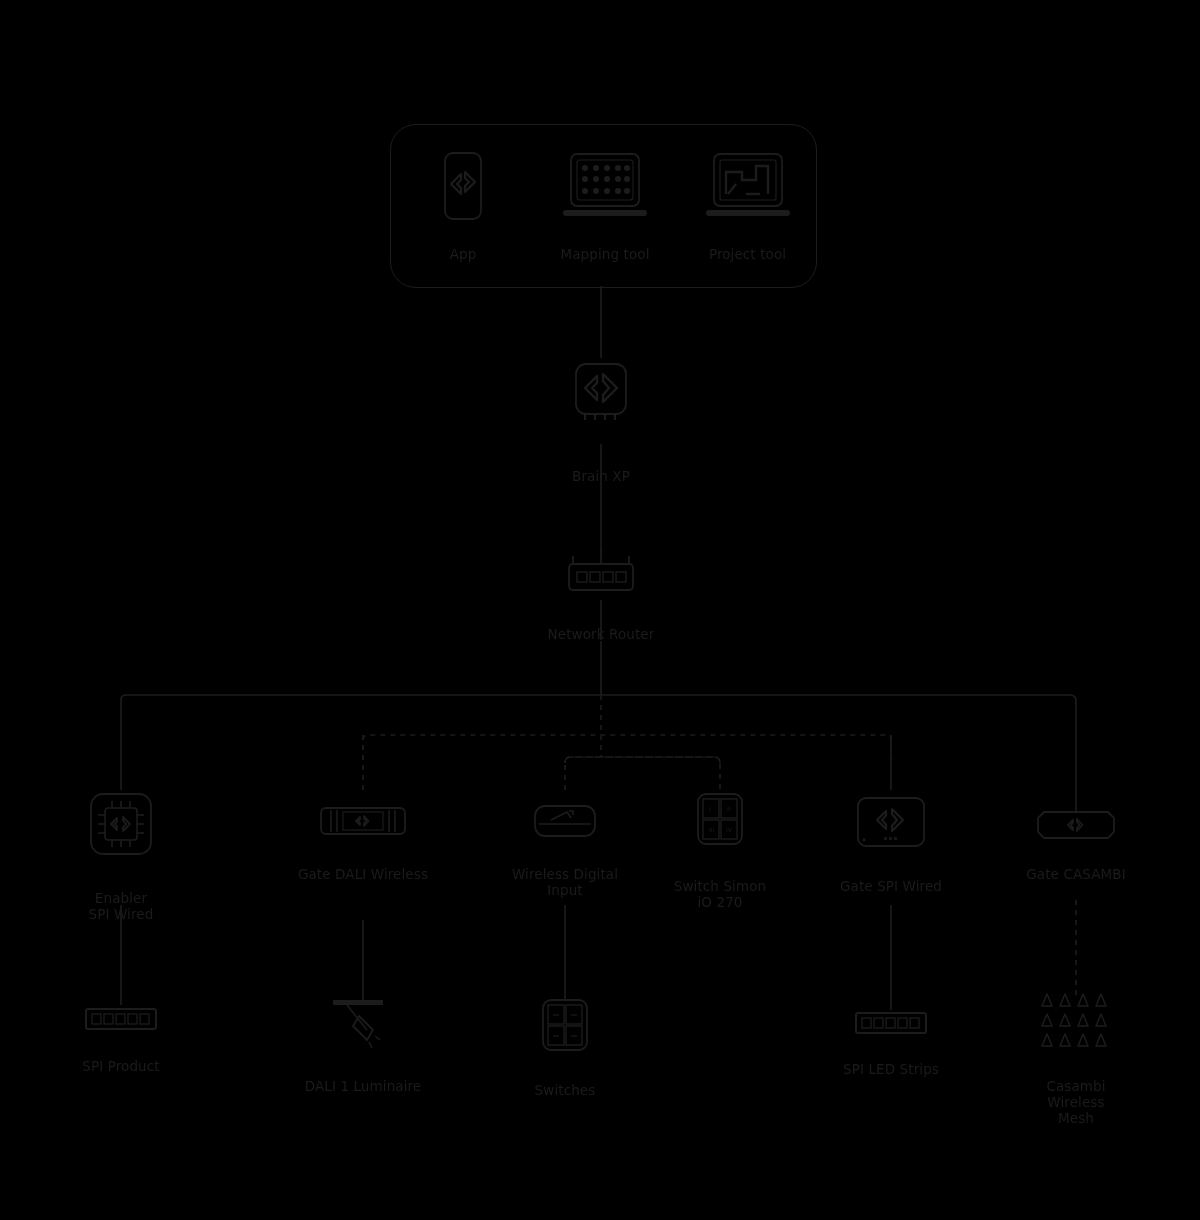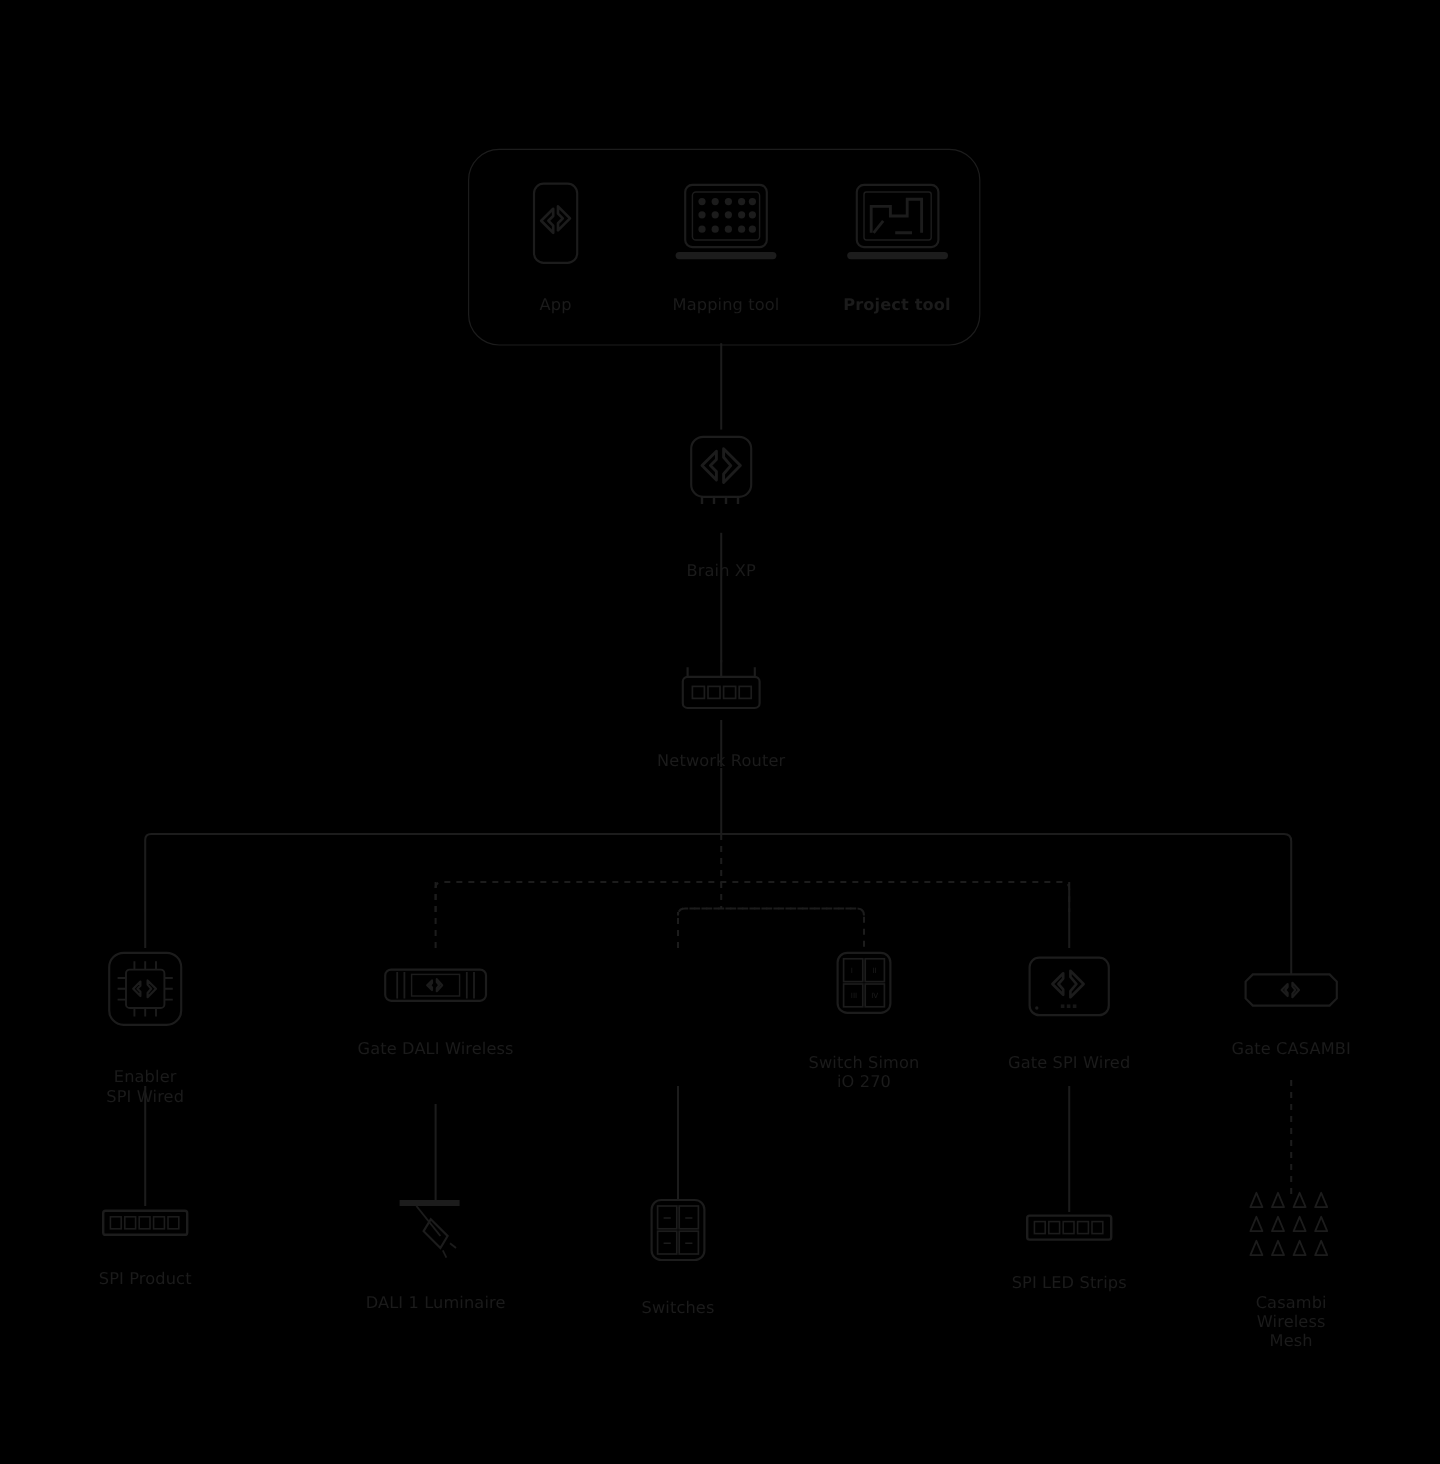--- a/index.html
+++ b/index.html
@@ -87,21 +87,21 @@
             <circle cx="52" cy="41" r="3"></circle>
             <circle cx="63" cy="41" r="3"></circle>
             <circle cx="72" cy="41" r="3"></circle>
         </g>
         <rect x="8" y="60" width="84" height="6" rx="3" fill="#1c1c1c"></rect>
       </svg>
     </div>
     <div class="lbl">Mapping tool</div>
   </div>
 
-  <div class="node" style="left:685px;top:150px;width:125px;font-weight:bold;">
+  <div class="node" style="left:685px;top:150px;width:125px;">
     <div class="icon">
       <svg width="100" height="72" viewBox="0 0 100 72">
         <rect x="16" y="4" width="68" height="52" rx="6" fill="none" stroke="#1c1c1c" stroke-width="1.8"></rect>
         <rect x="22" y="10" width="56" height="40" rx="2" fill="none" stroke="#1c1c1c" stroke-width="1.2"></rect>
         <g fill="none" stroke="#1c1c1c" stroke-width="2.4">
           <path d="M28 44 L28 22 L44 22 L44 30 L58 30 L58 16 L70 16 L70 44"></path>
           <path d="M30 44 L38 34"></path>
           <path d="M48 44 L62 44"></path>
         </g>
         <rect x="8" y="60" width="84" height="6" rx="3" fill="#1c1c1c"></rect>
@@ -187,20 +187,32 @@
         <rect x="28" y="12" width="40" height="18" fill="none" stroke="#1c1c1c" stroke-width="1.2"></rect>
         <g fill="none" stroke="#1c1c1c" stroke-width="1.8" stroke-linejoin="round">
           <path d="M45 17 L41 21 L45 25 L45 22.8 L43.5 21 L45 19.2 Z"></path>
           <path d="M49 16 L53.5 21 L49 26 L49 23.5 L51 21 L49 18.5 Z"></path>
         </g>
       </svg>
     </div>
     <div class="lbl">Gate DALI Wireless</div>
   </div>
 
+  <div class="node" style="left:500px;top:800px;width:130px;">
+    <div class="icon">
+      <svg width="72" height="42" viewBox="0 0 72 42">
+        <rect x="6" y="6" width="60" height="30" rx="10" fill="none" stroke="#1c1c1c" stroke-width="1.8"></rect>
+        <path d="M10 24 L62 24" stroke="#1c1c1c" stroke-width="1.5" fill="none"></path>
+        <path d="M22 20 L38 12 L42 18" stroke="#1c1c1c" stroke-width="1.6" fill="none"></path>
+        <path d="M40 11 L44 11 L44 15" stroke="#1c1c1c" stroke-width="1.6" fill="none"></path>
+      </svg>
+    </div>
+    <div class="lbl">Wireless Digital
+Input</div>
+  </div>
 
   <div class="node" style="left:660px;top:788px;width:120px;">
     <div class="icon">
       <svg width="68" height="66" viewBox="0 0 68 66">
         <rect x="12" y="6" width="44" height="50" rx="8" fill="none" stroke="#1c1c1c" stroke-width="1.8"></rect>
         <g fill="none" stroke="#1c1c1c" stroke-width="1.4">
           <rect x="17" y="11" width="16" height="19"></rect>
           <rect x="35" y="11" width="16" height="19"></rect>
           <rect x="17" y="32" width="16" height="19"></rect>
           <rect x="35" y="32" width="16" height="19"></rect>

